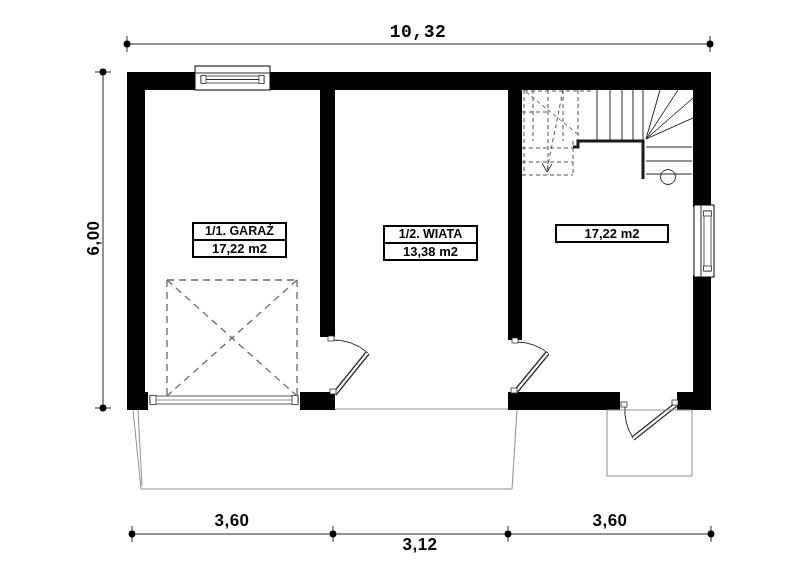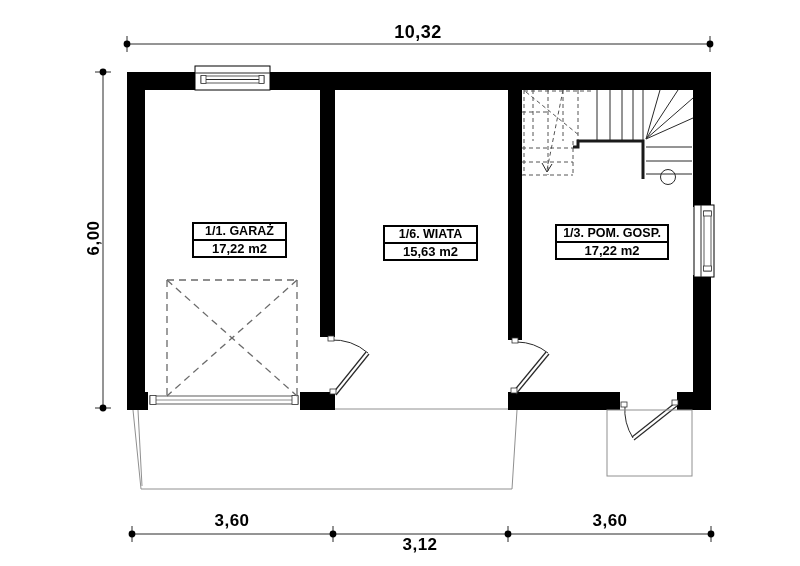--- a/index.html
+++ b/index.html
@@ -179,36 +179,35 @@
       <line class="ln" x1="333" y1="526" x2="333" y2="542"></line>
       <line class="ln" x1="508" y1="526" x2="508" y2="542"></line>
       <line class="ln" x1="711" y1="526" x2="711" y2="542"></line>
       <circle class="dot" cx="132" cy="534" r="3.4"></circle>
       <circle class="dot" cx="333" cy="534" r="3.4"></circle>
       <circle class="dot" cx="508" cy="534" r="3.4"></circle>
       <circle class="dot" cx="711" cy="534" r="3.4"></circle>
     </g>
   </svg>
 
-  <div class="dim-label dim-top" style="left:378px;top:22px;width:80px;">10,32</div>
+  <div class="dim-label dim-top" style="left:378px;top:22px;width:80px;font-family:Liberation Mono, monospace;">10,32</div>
 
   <div class="dim-label dim-left" style="left:64px;top:228px;width:60px;height:20px;">6,00</div>
 
   <div class="dim-label" style="left:192px;top:511px;width:80px;">3,60</div>
   <div class="dim-label" style="left:380px;top:511px;width:80px;margin-top:24px;">3,12</div>
   <div class="dim-label" style="left:570px;top:511px;width:80px;">3,60</div>
 
   <div class="room-label" style="left:192px;top:222px;min-width:78px;">
     <span class="rname">1/1. GARAŻ</span>
     <span class="rarea">17,22 m2</span>
   </div>
 
   <div class="room-label" style="left:383px;top:225px;min-width:72px;">
-    <span class="rname">1/6. WIATA</span>
-    <span class="rarea">15,63 m2</span>
+    <span class="rname">1/2. WIATA</span>
+    <span class="rarea">13,38 m2</span>
   </div>
 
   <div class="room-label" style="left:555px;top:224px;min-width:110px;">
-    <span class="rname">1/3. POM. GOSP.</span>
     <span class="rarea">17,22 m2</span>
   </div>
 
 </div>
 
 </body></html>

